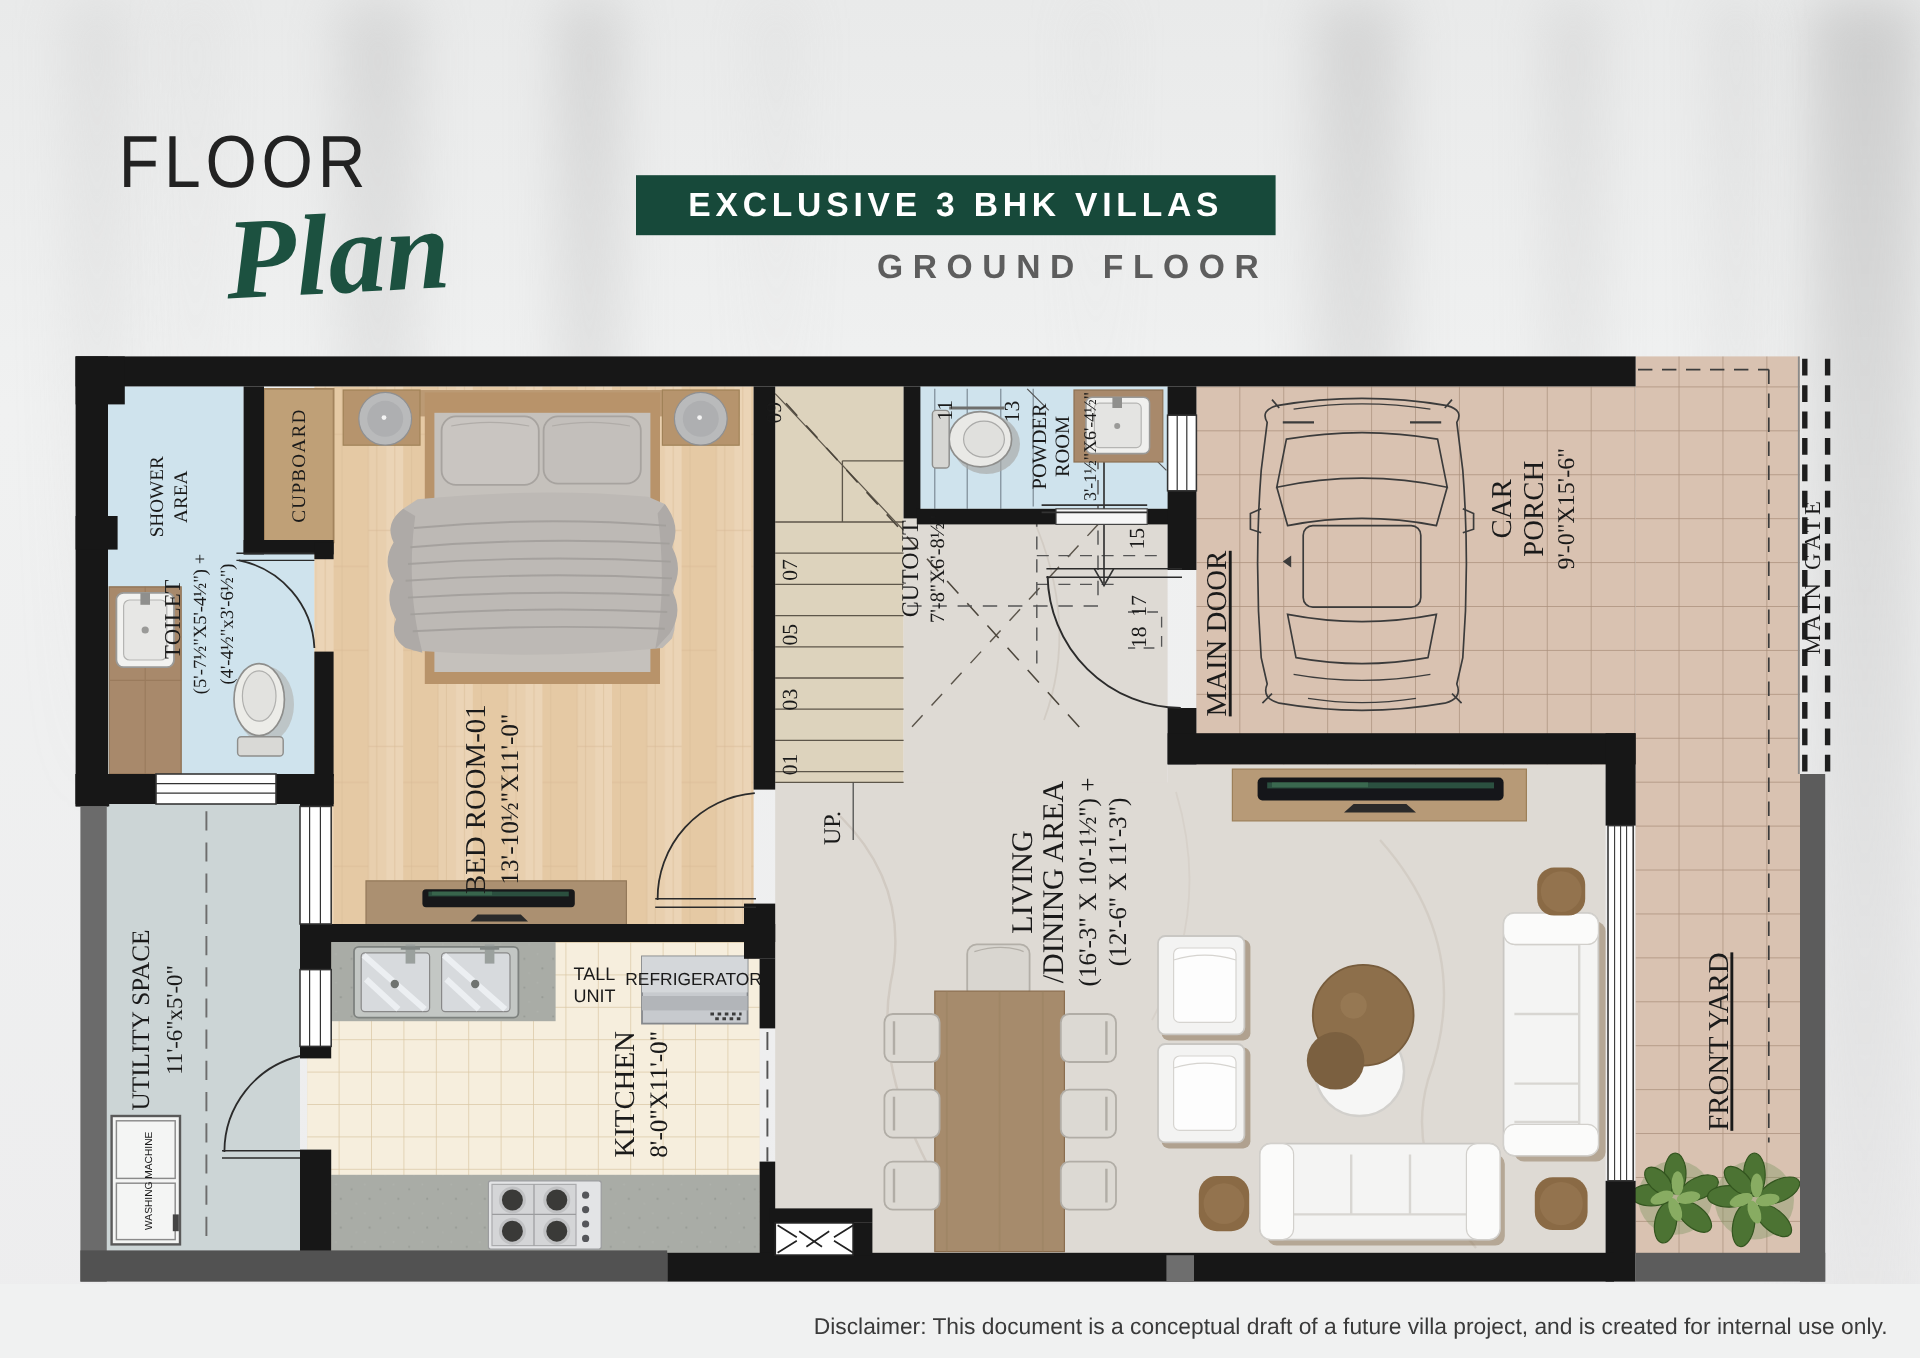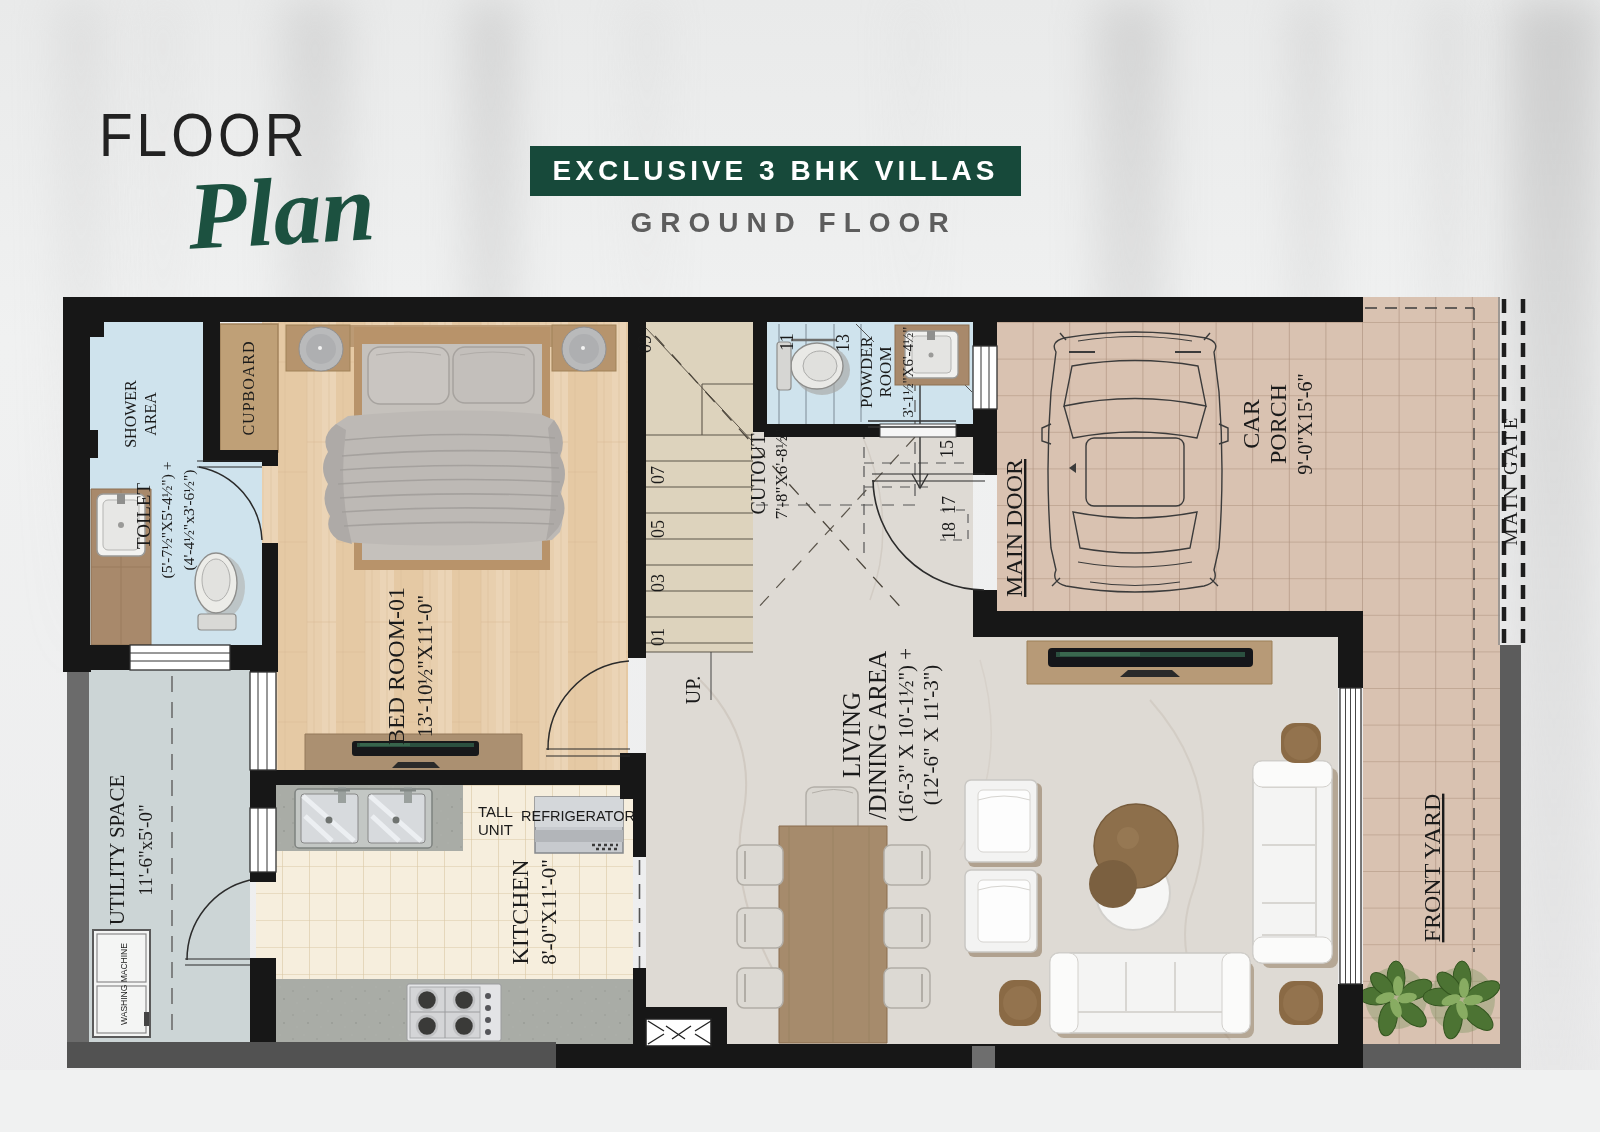--- a/index.html
+++ b/index.html
@@ -1,22 +1,22 @@
 <!DOCTYPE html>
 <html><head>
 <meta charset="utf-8">
 <style>
   html,body{margin:0;padding:0;}
   body{width:1600px;height:1132px;overflow:hidden;background:#eceded;font-family:"Liberation Sans",sans-serif;}
   #page{position:relative;width:1600px;height:1132px;background:#5eead4;overflow:hidden;}
   .bgband{position:absolute;top:0;height:1132px;filter:blur(22px);opacity:.6;}
   #hdr-floor{position:absolute;left:99px;top:99px;font-size:55px;letter-spacing:4px;color:#222;font-weight:400;transform:scaleY(1.12);transform-origin:top left;}
   #hdr-plan{position:absolute;left:188px;top:156px;font-family:"Liberation Serif",serif;font-style:italic;font-weight:bold;font-size:96px;color:#1c5140;transform:rotate(-3deg);}
-  #hdr-banner{position:absolute;left:530px;top:146px;width:491px;height:50px;background:#17493a;color:#fff;display:flex;align-items:center;justify-content:center;font-size:28px;font-weight:bold;letter-spacing:4px;}
-  #hdr-sub{position:absolute;left:530px;top:207px;width:527px;text-align:center;font-size:28px;font-weight:bold;letter-spacing:8px;color:#5d5d5d;}
+  #hdr-banner{position:absolute;left:530px;top:146px;width:533px;height:50px;background:#17493a;color:#fff;display:flex;align-items:center;justify-content:center;font-size:28px;font-weight:bold;letter-spacing:4px;}
+  #hdr-sub{position:absolute;left:530px;top:207px;width:527px;text-align:right;font-size:28px;font-weight:bold;letter-spacing:8px;color:#5d5d5d;}
   #disclaimer{position:absolute;right:27px;top:1096px;font-size:19px;color:#3a3a3a;}
   svg{position:absolute;left:0;top:0;}
   text{font-family:"Liberation Serif",serif;fill:#1a1a1a;}
   .sans{font-family:"Liberation Sans",sans-serif;}
 </style>
 </head>
 <body>
 <div id="page">
 
 <div style="position:absolute;left:0;top:0;width:1600px;height:1132px;background:linear-gradient(180deg,#e9eaea 0%,#f0f1f1 30%,#ededee 100%);"></div>
@@ -33,20 +33,21 @@
 <div style="position:absolute;left:0;top:1070px;width:1600px;height:62px;background:#f0f1f1;"></div>
 
 <div id="hdr-floor">FLOOR</div>
 
 <div id="hdr-plan">Plan</div>
 
 <div id="hdr-banner">EXCLUSIVE&nbsp;3&nbsp;BHK&nbsp;VILLAS</div>
 
 <div id="hdr-sub">GROUND&nbsp;FLOOR</div>
 
+<div id="disclaimer">Disclaimer: This document is a conceptual draft of a future villa project, and is created for internal use only.</div>
 <svg width="1600" height="1132" viewBox="0 0 1600 1132">
 <defs>
 <pattern id="kt" width="27" height="27" patternUnits="userSpaceOnUse" x="256" y="785">
   <rect width="27" height="27" fill="#f6eedd"></rect>
   <path d="M0 0H27V27" fill="none" stroke="#dbc8a5" stroke-width="1.2"></path>
 </pattern>
 <pattern id="pt" width="36.6" height="36.6" patternUnits="userSpaceOnUse" x="997" y="322">
   <rect width="36.6" height="36.6" fill="#d9c2b1"></rect>
   <path d="M0 0H36.6V36.6" fill="none" stroke="#ab907c" stroke-width="1.2"></path>
 </pattern>

